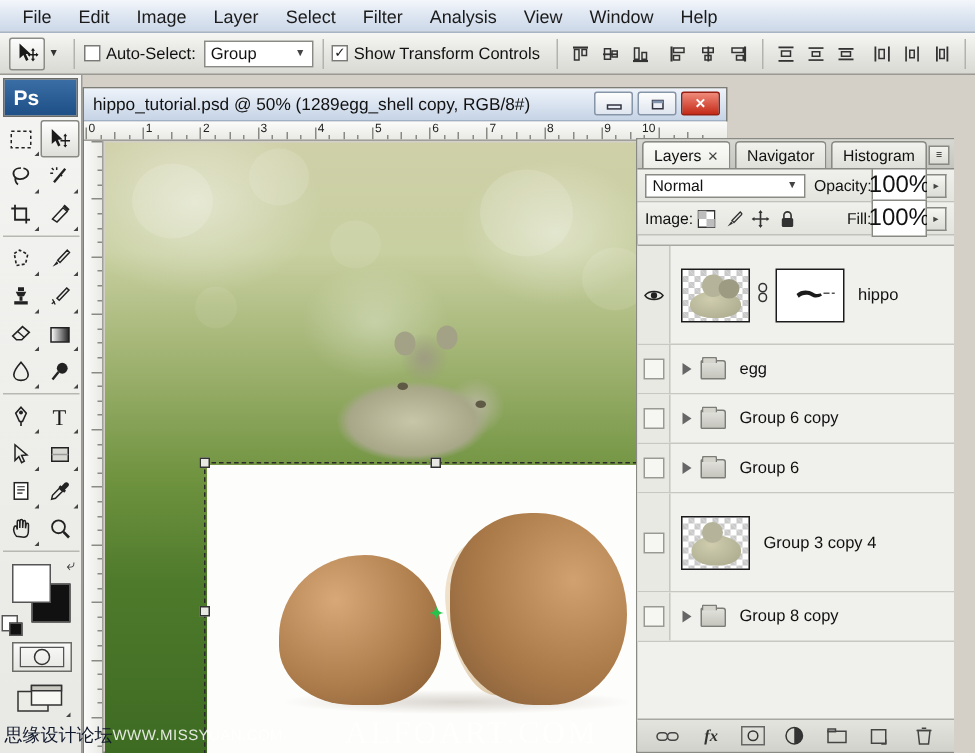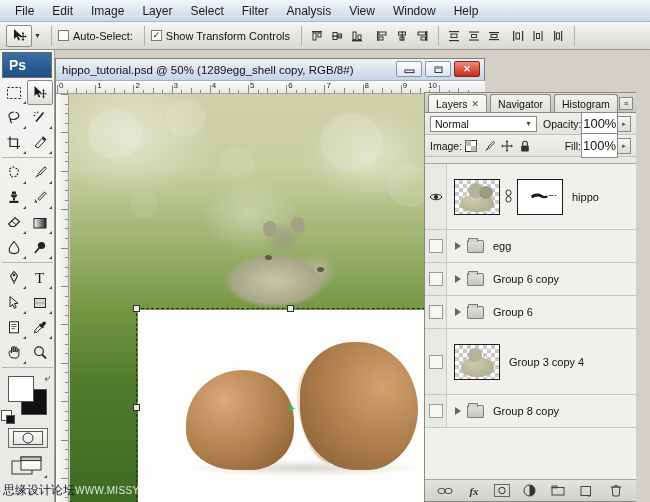--- a/index.html
+++ b/index.html
@@ -204,21 +204,21 @@
   }
   .mini-combo {
     width:108px; height:16px; border:1px solid #8a8a85; background:#fff;
     display:flex; align-items:center; padding-left:4px; font-size:10.5px;
     position:relative; margin-right:6px;
   }
   .mini-combo .arr { position:absolute; right:4px; font-size:7px;color:#444; }
   .fld-label { font-size:10.5px; margin-right:0; }
   .num-fld {
     width:37px; height:25px; border:1px solid #8a8a85; background:#fff;
-    display:flex; align-items:center; justify-content:center; font-size:13px;
+    display:flex; align-items:center; justify-content:center; font-size:16px;
   }
   .spin { width:13px;height:16px;border:1px solid #8a8a85;border-left:none;
     background:linear-gradient(#f6f6f2,#dcdcd6); display:flex;align-items:center;justify-content:center;
     font-size:7px; color:#444; }
   .lock-icons { display:flex; gap:6px; align-items:center; margin-left:3px; }
   .lock-ic { width:12px; height:12px; display:flex; align-items:center; justify-content:center; }
   #layerlist { position:absolute; left:0; top:70px; width:211px; height:318px; overflow:hidden;
     background:#f0f0ec; border-top:1px solid #a8a8a2; }
   .layer {
     display:flex; align-items:center; height:33px;
@@ -281,20 +281,24 @@
       <path d="M2 1 L2 11 L4.6 8.6 L6.4 12.6 L8 11.9 L6.2 8 L9.5 8 Z" fill="#1a1a1a"></path>
       <path d="M11 5 L11 12 M8 8.5 L14 8.5" stroke="#1a1a1a" stroke-width="1"></path>
       <path d="M11 4 L9.6 5.8 L12.4 5.8 Z M11 13 L9.6 11.2 L12.4 11.2 Z
                M7.3 8.5 L9 7.2 L9 9.8 Z M14.7 8.5 L13 7.2 L13 9.8 Z" fill="#1a1a1a"></path>
     </svg>
   </div>
   <span class="ob-caret">▼</span>
   <div class="ob-sep"></div>
   <span class="ob-check"></span>
   <span class="ob-label">Auto-Select:</span>
+  <div class="ob-combo">
+    <span>Group</span>
+    <span class="arr">▼</span>
+  </div>
   <div class="ob-sep"></div>
   <span class="ob-check">✓</span>
   <span class="ob-label">Show Transform Controls</span>
   <div class="ob-sep"></div>
 
   <div class="align-grp">
     <div class="align-btn">
       <svg width="14" height="14">
           <rect x="2" y="2" width="10" height="1.4" fill="#333"></rect>
           <rect x="3" y="4" width="3" height="7" fill="none" stroke="#333"></rect>

